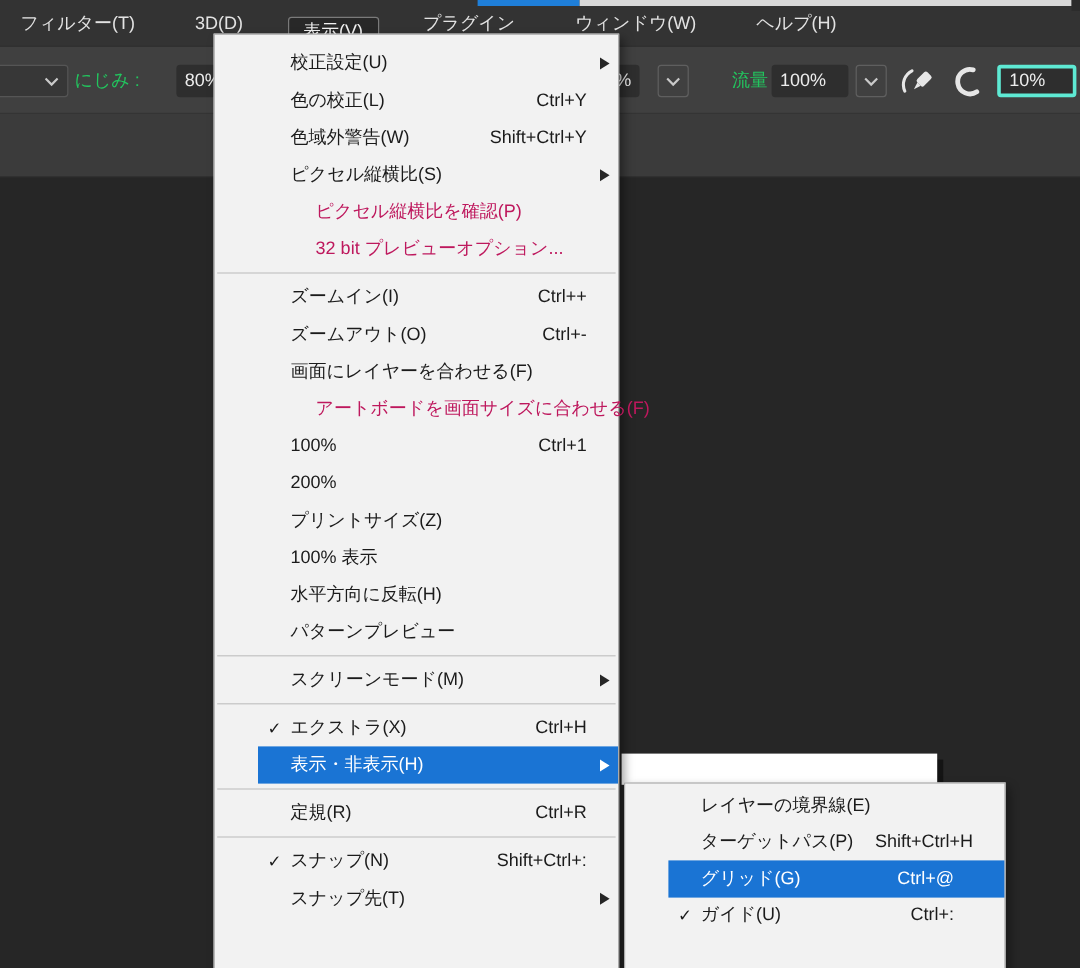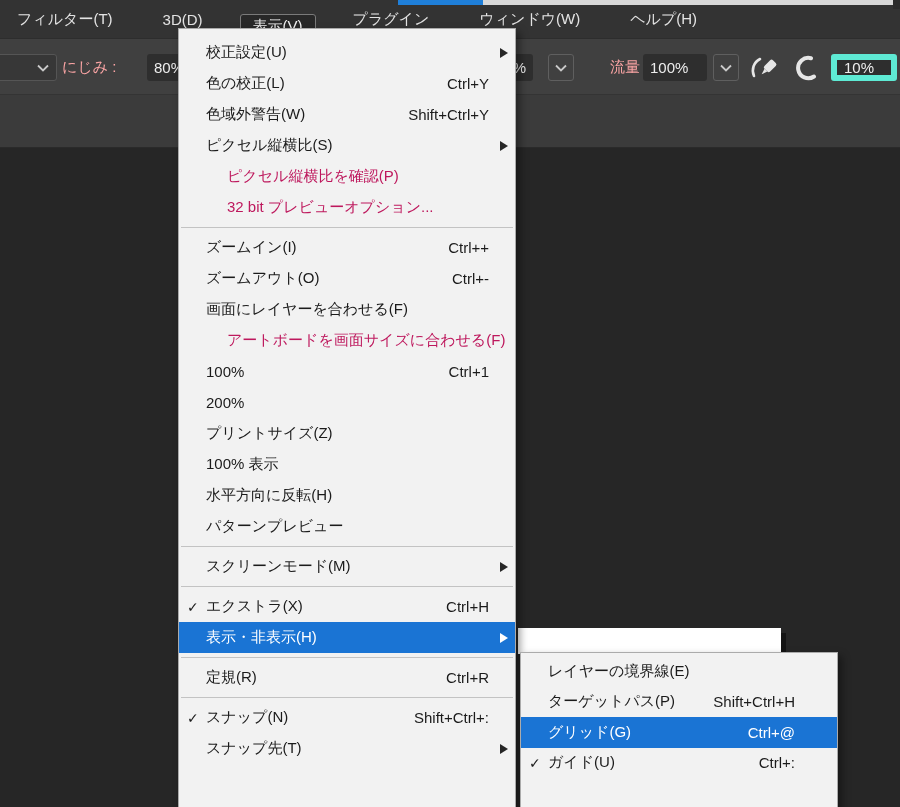--- a/index.html
+++ b/index.html
@@ -23,41 +23,41 @@
   .top-strip{position:absolute;top:0;height:5px;}
   .top-strip.blue{left:398px;width:85px;background:var(--accent-blue,#1f7fd9);}
   .top-strip.light{left:483px;width:410px;background:#d8d8d8;}
   .top-strip.darkend{left:893px;width:7px;height:9px;background:#2b2b2b;}
   
   .optionsbar{
     position:absolute;left:0;top:38px;width:900px;height:57px;
     background:#404040;border-top:1px solid #2d2d2d;border-bottom:1px solid #343434;box-sizing:border-box;
   }
   .ob{position:absolute;top:15px;height:27px;display:flex;align-items:center;box-sizing:border-box;}
-  .ob-label{color:#fca5a5;font-size:15px;}
+  .ob-label{color:#22c55e;font-size:15px;}
   .ob-field{background:#2e2e2e;border-radius:3px;color:#ededed;font-size:15px;padding:0 7px;}
-  .ob-field.bordered{border:6px solid #5eead4;}
+  .ob-field.bordered{border:3px solid #5eead4;}
   .ob-chevbox{border:1px solid #5f5f5f;border-radius:3px;width:26px;justify-content:center;}
   .preset-box{left:-26px;width:83px;background:#373737;border:1px solid #555;border-radius:3px;justify-content:flex-end;padding-right:7px;}
   .icon-btn{justify-content:center;}
   svg{display:block;}
   
   .workstrip{position:absolute;left:0;top:95px;width:900px;height:53px;background:#3b3b3b;border-bottom:1px solid #2a2a2a;box-sizing:border-box;}
   .canvas-area{position:absolute;left:0;top:148px;width:900px;height:659px;background:#262626;}
   .doc-canvas{position:absolute;left:518px;top:628px;width:263px;height:26px;background:#ffffff;box-shadow:5px 5px 0 rgba(5,5,5,0.55);}
   
   .menu-panel{
     position:absolute;background:#f2f2f2;border:1px solid #ababab;box-sizing:border-box;
     box-shadow:4px 4px 8px rgba(0,0,0,0.4);
   }
   .menu-main{left:178px;top:28px;width:338px;height:800px;padding-top:8px;}
   .menu-sub{left:520px;top:652px;width:318px;height:170px;padding-top:3px;}
   .mitem{
     position:relative;display:flex;align-items:center;height:31px;
-    padding-left:27px;padding-right:26px;font-size:15px;color:#1b1b1b;cursor:default;
+    padding-left:27px;padding-right:26px;font-size:15px;color:#1b1b1b;cursor:default;margin-left:36px;
   }
   .menu-sub .mitem{height:30.5px;padding-right:42px;}
   .mitem .label{white-space:nowrap;}
   .mitem .shortcut{margin-left:auto;white-space:nowrap;padding-left:18px;}
   .mitem .check{position:absolute;left:8px;top:50%;transform:translateY(-50%);font-size:14px;}
   .mitem .arrow{
     position:absolute;right:7px;top:50%;transform:translateY(-50%);
     width:0;height:0;border-top:5px solid transparent;border-bottom:5px solid transparent;
     border-left:8px solid #262626;
   }

